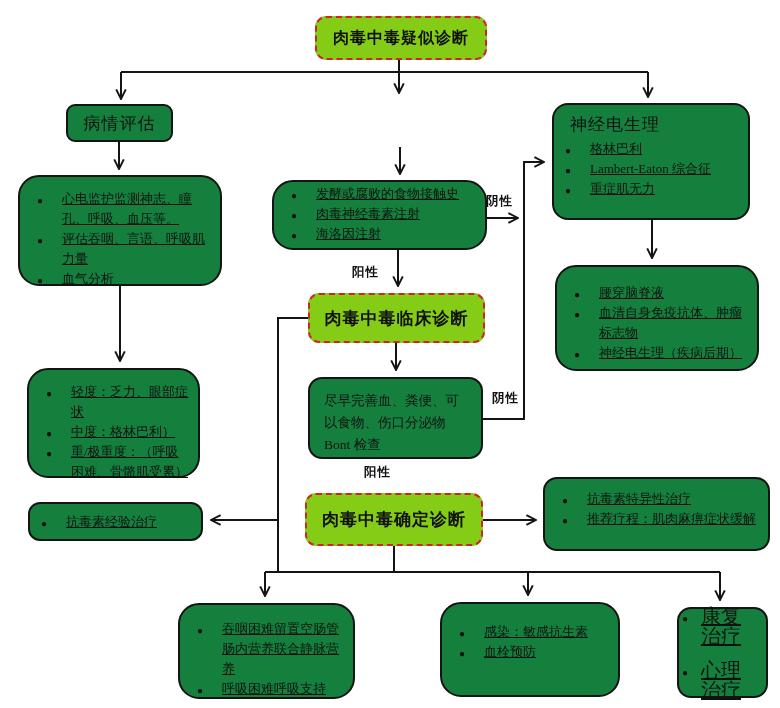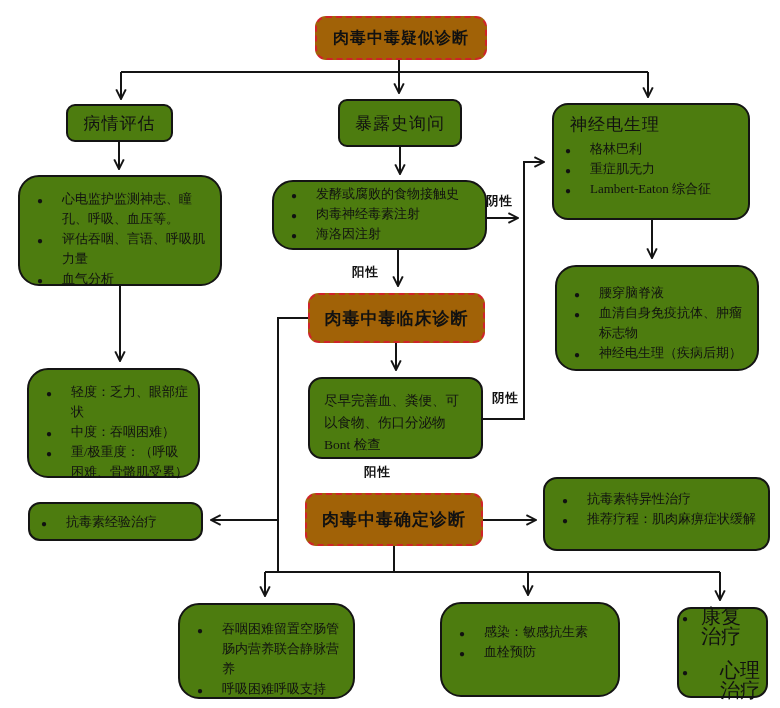--- a/index.html
+++ b/index.html
@@ -2,35 +2,35 @@
 <html style="--red: #cf2329; --ink: #1a1a1a;"><head>
 <meta charset="utf-8">
 <style>
   :root { --red:#cf2329; --ink:#1a1a1a; }
   * { box-sizing:border-box; }
   html,body { margin:0; padding:0; background:#ffffff; }
   body { font-family:"Liberation Serif","DejaVu Serif",serif; color:#111; }
   .canvas { position:relative; width:780px; height:708px; background:#fff; overflow:hidden; }
   svg.wires { position:absolute; left:0; top:0; width:780px; height:708px; }
 
-  .node { position:absolute; background:#4d7c0f; border:2.5px solid #141414; }
+  .node { position:absolute; background:#15803d; border:2.5px solid #141414; }
   .rounded { border-radius:16px; }
   .rounded-sm { border-radius:9px; }
-  .dashed { border:2.5px dashed var(--red); border-radius:11px; background:#a16207; }
+  .dashed { border:2.5px dashed var(--red); border-radius:11px; background:#84cc16; }
   .center { display:flex; align-items:center; justify-content:center; }
   .title-lg { font-size:17px; letter-spacing:1px; }
   .title-bold { font-size:16px; font-weight:bold; letter-spacing:1px; }
 
   ul.blist { list-style:none; margin:0; padding:0; width:100%; }
   ul.blist li { position:relative; padding-left:36px; padding-right:6px;
-                font-size:13px; line-height:20px; }
+                font-size:13px; line-height:20px;text-decoration:underline; }
   ul.blist li::before { content:"●"; position:absolute; left:11px; top:2px; font-size:10px; }
   ul.tight li { padding-left:22px; font-size:20px; }
   ul.tight li::before { left:3px; top:3px; }
-  ul.gap li + li { margin-top:14px;text-align:right; }
+  ul.gap li + li { margin-top:14px; }
 
   .pad { padding:12px 4px 6px 6px;border-radius:21px; }
   .textblock { font-size:13.5px; line-height:22px; padding:11px 12px 6px 14px; }
   .boxtitle { font-size:17px; letter-spacing:1px; padding:8px 0 3px 16px; }
 
   .edge-label { position:absolute; font-weight:bold; font-size:12.5px; letter-spacing:1px; }
 </style>
 </head>
 <body>
 
@@ -74,30 +74,27 @@
   </svg>
 
   <div class="node dashed center title-bold" style="left:315px;top:16px;width:172px;height:44px;">
     <span>肉毒中毒疑似诊断</span>
   </div>
 
   <div class="node rounded-sm center title-lg" style="left:66px;top:104px;width:107px;height:38px;">
     <span>病情评估</span>
   </div>
 
-  <div class="node rounded-sm center title-lg" style="left:338px;top:99px;width:124px;height:48px;">
-    <span>暴露史询问</span>
-  </div>
 
   <div class="node rounded" style="left:552px;top:103px;width:198px;height:117px;">
     <div class="boxtitle">神经电生理</div>
     <ul class="blist">
       <li>格林巴利</li>
+      <li>Lambert-Eaton 综合征</li>
       <li>重症肌无力</li>
-      <li>Lambert-Eaton 综合征</li>
     </ul>
   </div>
 
   <div class="node rounded pad" style="left:18px;top:175px;width:204px;height:111px;">
     <ul class="blist">
       <li>心电监护监测神志、瞳孔、呼吸、血压等。</li>
       <li>评估吞咽、言语、呼吸肌力量</li>
       <li>血气分析</li>
     </ul>
   </div>
@@ -122,21 +119,21 @@
     <span>肉毒中毒临床诊断</span>
   </div>
 
   <div class="node rounded" style="left:308px;top:377px;width:175px;height:82px;border-radius:14px;">
     <div class="textblock">尽早完善血、粪便、可以食物、伤口分泌物 Bont 检查</div>
   </div>
 
   <div class="node rounded pad" style="left:27px;top:368px;width:173px;height:110px;">
     <ul class="blist">
       <li>轻度：乏力、眼部症状</li>
-      <li>中度：吞咽困难）</li>
+      <li>中度：格林巴利）</li>
       <li>重/极重度：（呼吸困难、骨骼肌受累）</li>
     </ul>
   </div>
 
   <div class="node center" style="left:28px;top:502px;width:175px;height:39px;border-radius:12px;">
     <ul class="blist">
       <li>抗毒素经验治疗</li>
     </ul>
   </div>
 

